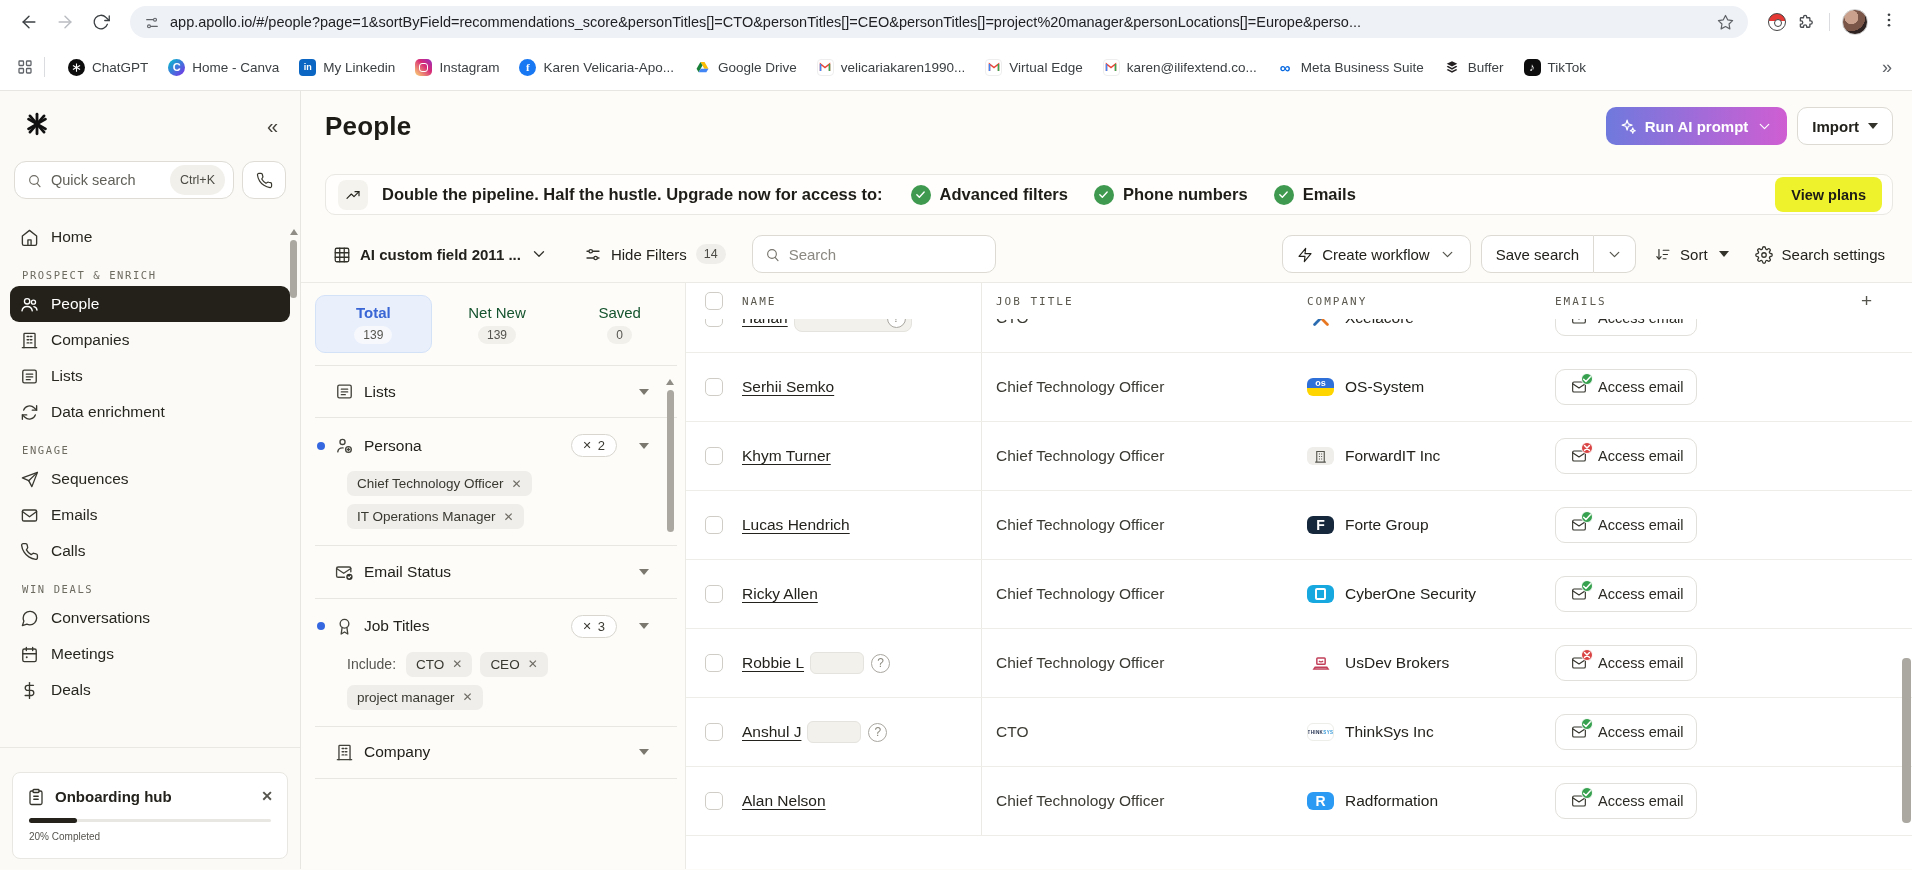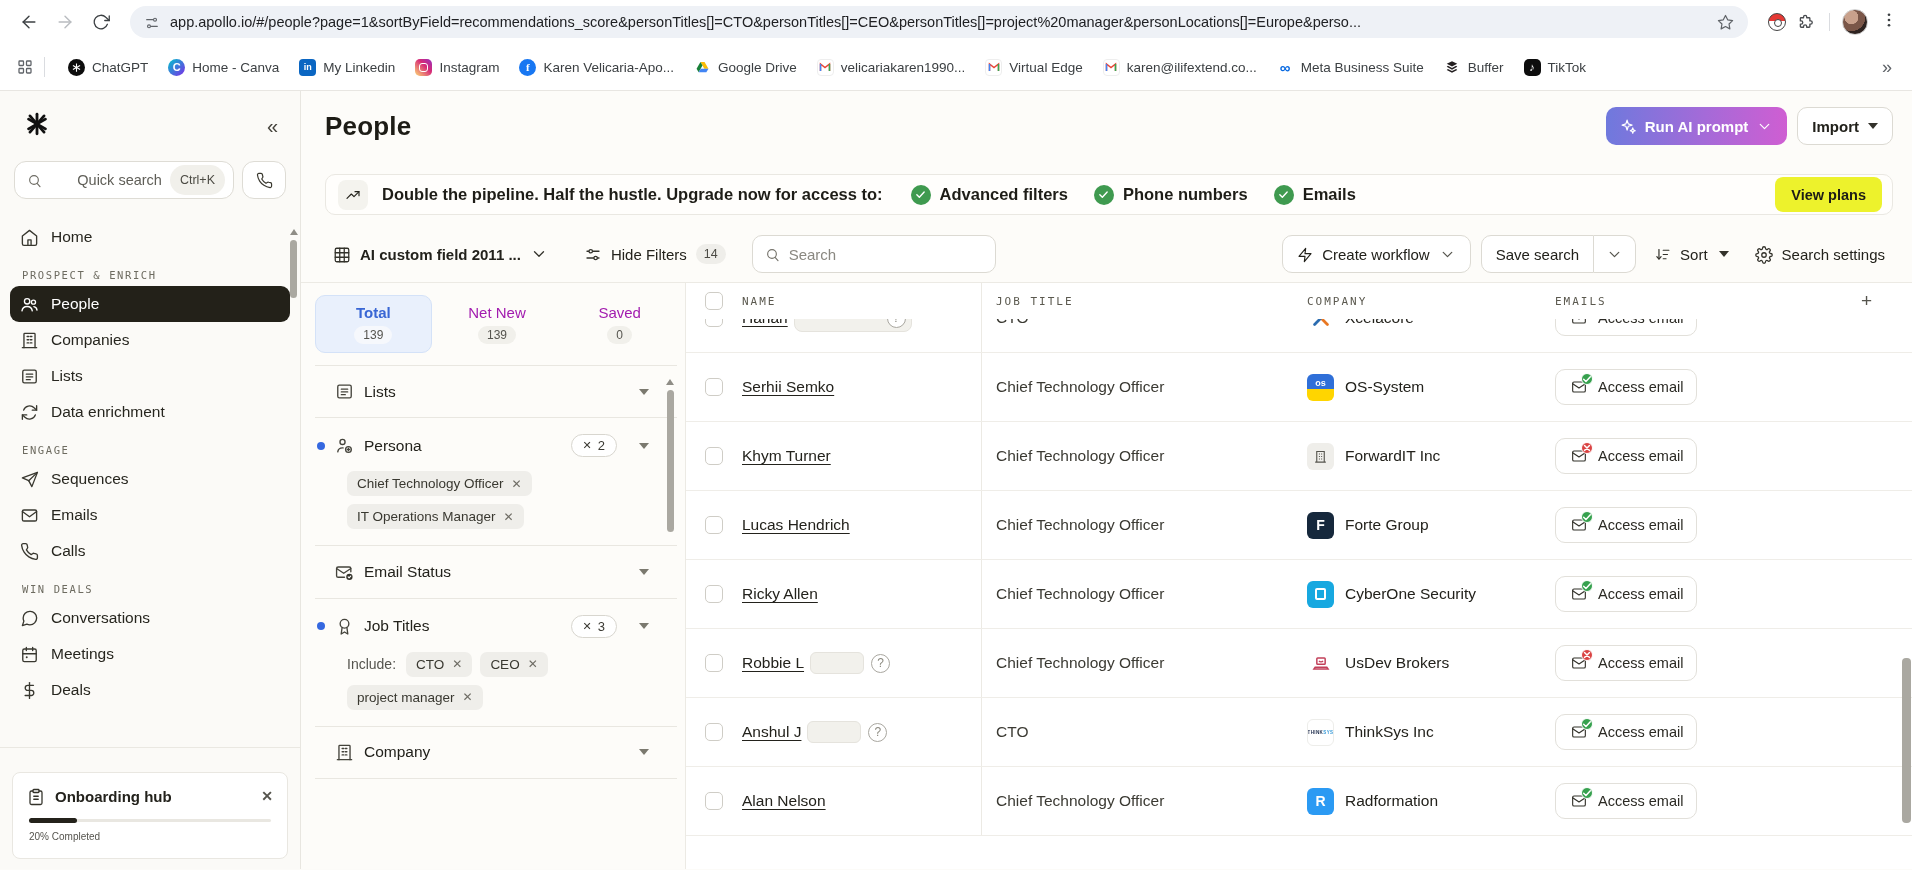--- a/index.html
+++ b/index.html
@@ -24,21 +24,21 @@
   .bm-list { display:flex; align-items:center; gap:2px; flex:1; overflow:hidden; }
   .bm-item { display:flex; align-items:center; gap:7px; padding:5px 9px; border-radius:8px; font-size:13.5px; color:#3c4043; white-space:nowrap; }
   .fav { width:17px; height:17px; display:inline-flex; align-items:center; justify-content:center; font-weight:bold; border-radius:4px; font-size:11px; flex:none; }
   .bm-more { color:#5f6368; font-size:18px; padding:0 4px; }
 
   
   .app { display:flex; height:778px; background:#fbfaf7; }
   .sidebar { width:301px; background:#fbfaf7; border-right:1px solid #e8e6e0; display:flex; flex-direction:column; position:relative; flex:none; }
   .side-top { display:flex; align-items:center; justify-content:space-between; padding:20px 22px 6px 24px; }
   .collapse-btn { color:#43413a; font-size:20px; line-height:1; }
-  .side-search { display:flex; gap:8px; padding:14px 14px 0 14px;text-align:right; }
+  .side-search { display:flex; gap:8px; padding:14px 14px 0 14px; }
   .qsearch { flex:1; height:38px; background:#fff; border:1px solid #dedcd5; border-radius:12px; display:flex; align-items:center; padding:0 8px 0 12px; gap:8px; color:#6d6b63; }
   .qsearch .ph { font-size:14.5px; color:#5f5e57; flex:1; }
   .kbd { background:#f1f0eb; border-radius:999px; font-size:12.5px; color:#4c4b44; padding:8px 10px; }
   .phone-pill { width:44px; height:38px; background:#fff; border:1px solid #dedcd5; border-radius:12px; display:flex; align-items:center; justify-content:center; color:#3a392f; }
   nav { padding:20px 10px 0 10px; flex:1; }
   .nav-label { font-family:"DejaVu Sans Mono", monospace; font-size:10.5px; letter-spacing:1.6px; color:#6d6b60; margin:14px 0 5px 12px; }
   .nav-item { display:flex; align-items:center; gap:12px; height:36px; padding:0 10px; border-radius:9px; font-size:15.5px; color:#27261f; }
   .nav-item .ic { width:20px; height:20px; color:#393830; flex:none; }
   .nav-item.active { background:#232119; color:#fff; }
   .nav-item.active .ic { color:#fff; }
@@ -90,21 +90,21 @@
   .split { display:flex; }
   .split .pill-btn:first-child { border-radius:10px 0 0 10px; }
   .split .pill-btn:last-child { border-radius:0 10px 10px 0; border-left:none; padding:0 12px; }
 
   .content { flex:1; display:flex; margin-top:9px; border-top:1px solid #eceae4; padding-left:14px; min-height:0; position:relative; }
 
   
   .filters { width:362px; flex:none; position:relative; padding-top:12px; }
   .stat-tabs { display:flex; gap:8px; padding-bottom:12px; border-bottom:1px solid #e9e7e1; }
   .stat-tab { flex:1; height:58px; border-radius:10px; display:flex; flex-direction:column; align-items:center; justify-content:center; gap:5px; }
-  .stat-tab .lbl { font-size:15px; color:#a21caf; }
+  .stat-tab .lbl { font-size:15px; color:#14532d; }
   .stat-tab .cnt { font-size:12px; color:#55544e; background:#f1f0eb; padding:2px 9px; border-radius:999px; }
   .stat-tab.active { background:#e9f0fc; border:1px solid #d4e2f8; }
   .stat-tab.active .lbl { color:#3966d4; font-weight:600; }
   .stat-tab.active .cnt { background:#f6f8fc; }
   .f-section { border-bottom:1px solid #e9e7e1; padding:16px 28px 16px 2px; }
   .f-row { display:flex; align-items:center; gap:10px; }
   .f-dot { width:8px; height:8px; border-radius:50%; background:#3568e0; flex:none; }
   .f-dot.off { background:transparent; }
   .f-row .ic { width:19px; height:19px; color:#44433b; flex:none; }
   .f-label { font-size:15.5px; color:#23221c; }
@@ -129,21 +129,21 @@
   .cell-email { flex:1; display:flex; align-items:center; }
   .add-col { margin-left:auto; margin-right:40px; color:#55544d; font-size:19px; }
   .t-body { flex:1; overflow:hidden; }
   .t-row { display:flex; align-items:center; height:69px; border-bottom:1px solid #efede8; background:#fff; }
   .t-row.partial { margin-top:-35px; }
   .name-link { font-size:15.5px; color:#23221c; text-decoration:underline; text-underline-offset:3px; text-decoration-thickness:1px; white-space:nowrap; }
   .teaser-box { height:28px; background:#f2f1ec; border:1px solid #e5e3dd; border-radius:8px; margin-left:6px; display:flex; align-items:center; justify-content:flex-end; padding:0 5px; }
   .teaser-box.small { height:22px; width:54px; border-radius:6px; }
   .q-circle { width:19px; height:19px; border:1.5px solid #a9a7a0; border-radius:50%; color:#8b897f; font-size:12px; display:flex; align-items:center; justify-content:center; flex:none; background:#fff; }
   .job-title { font-size:15.5px; color:#3b3a33; }
-  .co-logo { width:27px; height:27px; border-radius:6px; flex:none; display:flex; align-items:center; justify-content:center; overflow:hidden; position:relative; }
+  .co-logo { width:27px; height:18px; border-radius:6px; flex:none; display:flex; align-items:center; justify-content:center; overflow:hidden; position:relative; }
   .co-name { font-size:15.5px; color:#23221c; white-space:nowrap; }
   .email-btn { height:36px; background:#fff; border:1px solid #e2e0da; border-radius:10px; padding:0 13px; display:flex; align-items:center; gap:9px; font-size:14.5px; color:#2b2a24; font-family:inherit; }
   .env-wrap { position:relative; width:20px; height:18px; color:#33322b; }
   .env-wrap .ic { width:18px; height:16px; }
   .badge { position:absolute; right:-4px; top:-5px; width:12px; height:12px; border-radius:50%; border:1.5px solid #fff; color:#fff; display:flex; align-items:center; justify-content:center; }
   .badge svg { width:7px; height:7px; stroke-width:3.5; }
   .badge.ok { background:#36a14e; }
   .badge.bad { background:#da4343; }
   .page-scroll { position:absolute; right:1px; top:0; width:10px; height:100%; }
   .page-scroll .scroll-thumb { position:absolute; right:0; width:9px; }

